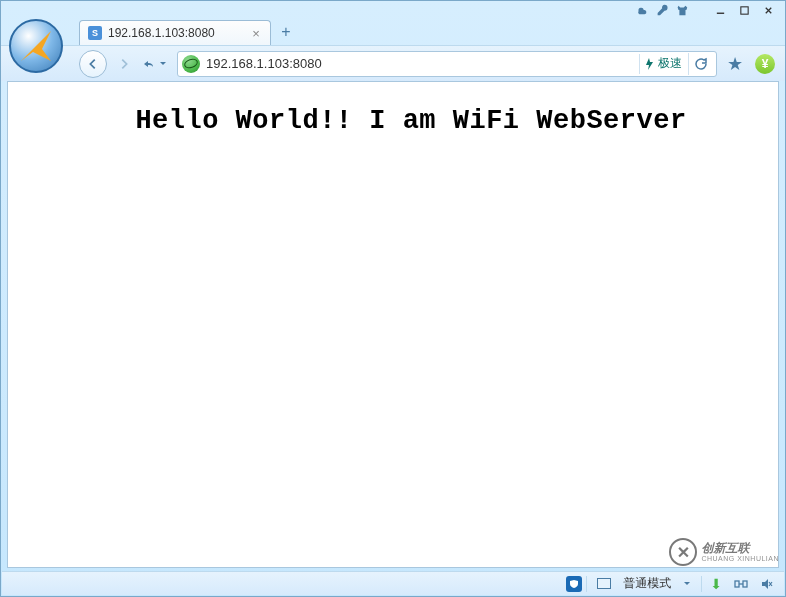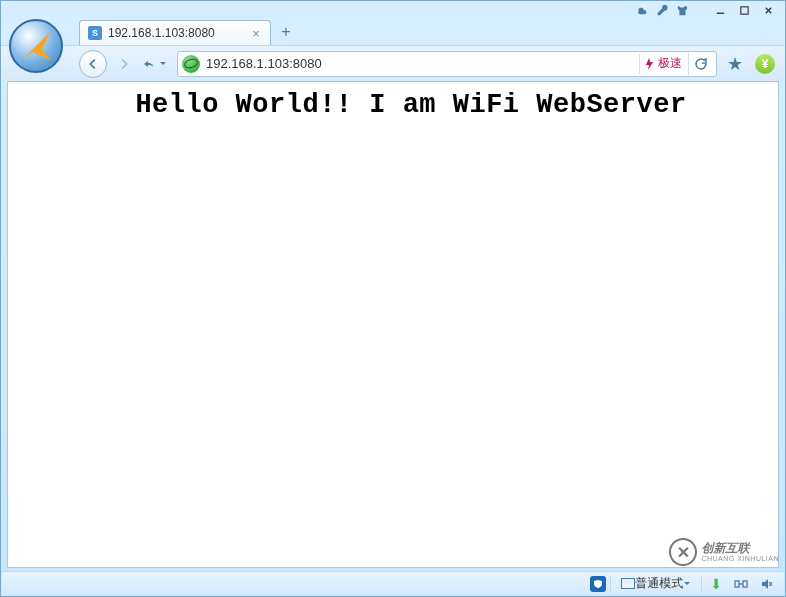--- a/index.html
+++ b/index.html
@@ -197,21 +197,21 @@
       font-size: 13px;
       color: #333;
       border: none;
       outline: none;
       background: transparent;
     }
     .speed-badge {
       display: flex;
       align-items: center;
       gap: 2px;
-      color: #be185d;
+      color: #0f766e;
       cursor: pointer;
       padding: 0 6px;
       font-size: 12px;
       border-left: 1px solid #d0e2f0;
       height: 20px;
     }
     .addr-action {
       width: 24px;
       height: 22px;
       display: flex;
@@ -251,21 +251,21 @@
       bottom: 28px;
       background: #fff;
       border: 1px solid #a9c7de;
       overflow: auto;
     }
     .page-heading {
       font-family: "SimSun", "Courier New", monospace;
       font-weight: bold;
       font-size: 27px;
       text-align: center;
-      margin-top: 8px;
+      margin-top: 24px;
       letter-spacing: 0.5px;
       padding-left: 36px;
     }
     
     .status-bar {
       position: absolute;
       left: 1px;
       right: 1px;
       bottom: 1px;
       height: 24px;
@@ -294,21 +294,21 @@
       border-radius: 3px;
       padding: 0;
       justify-content: center;
       color: #fff;
       font-size: 10px;
     }
     .sep { width: 1px; height: 16px; background: #bddaee; }
     .mode-btn {
       display: flex;
       align-items: center;
-      gap: 0;
+      gap: 12px;
       padding: 0 6px;
       color: #333;
     }
     .mode-btn .square {
       width: 14px;
       height: 11px;
       border: 1px solid #4a7ca4;
       background: #e6f3fd;
     }
     .dl-arrow { color: #4ab84a; font-size: 14px; }

